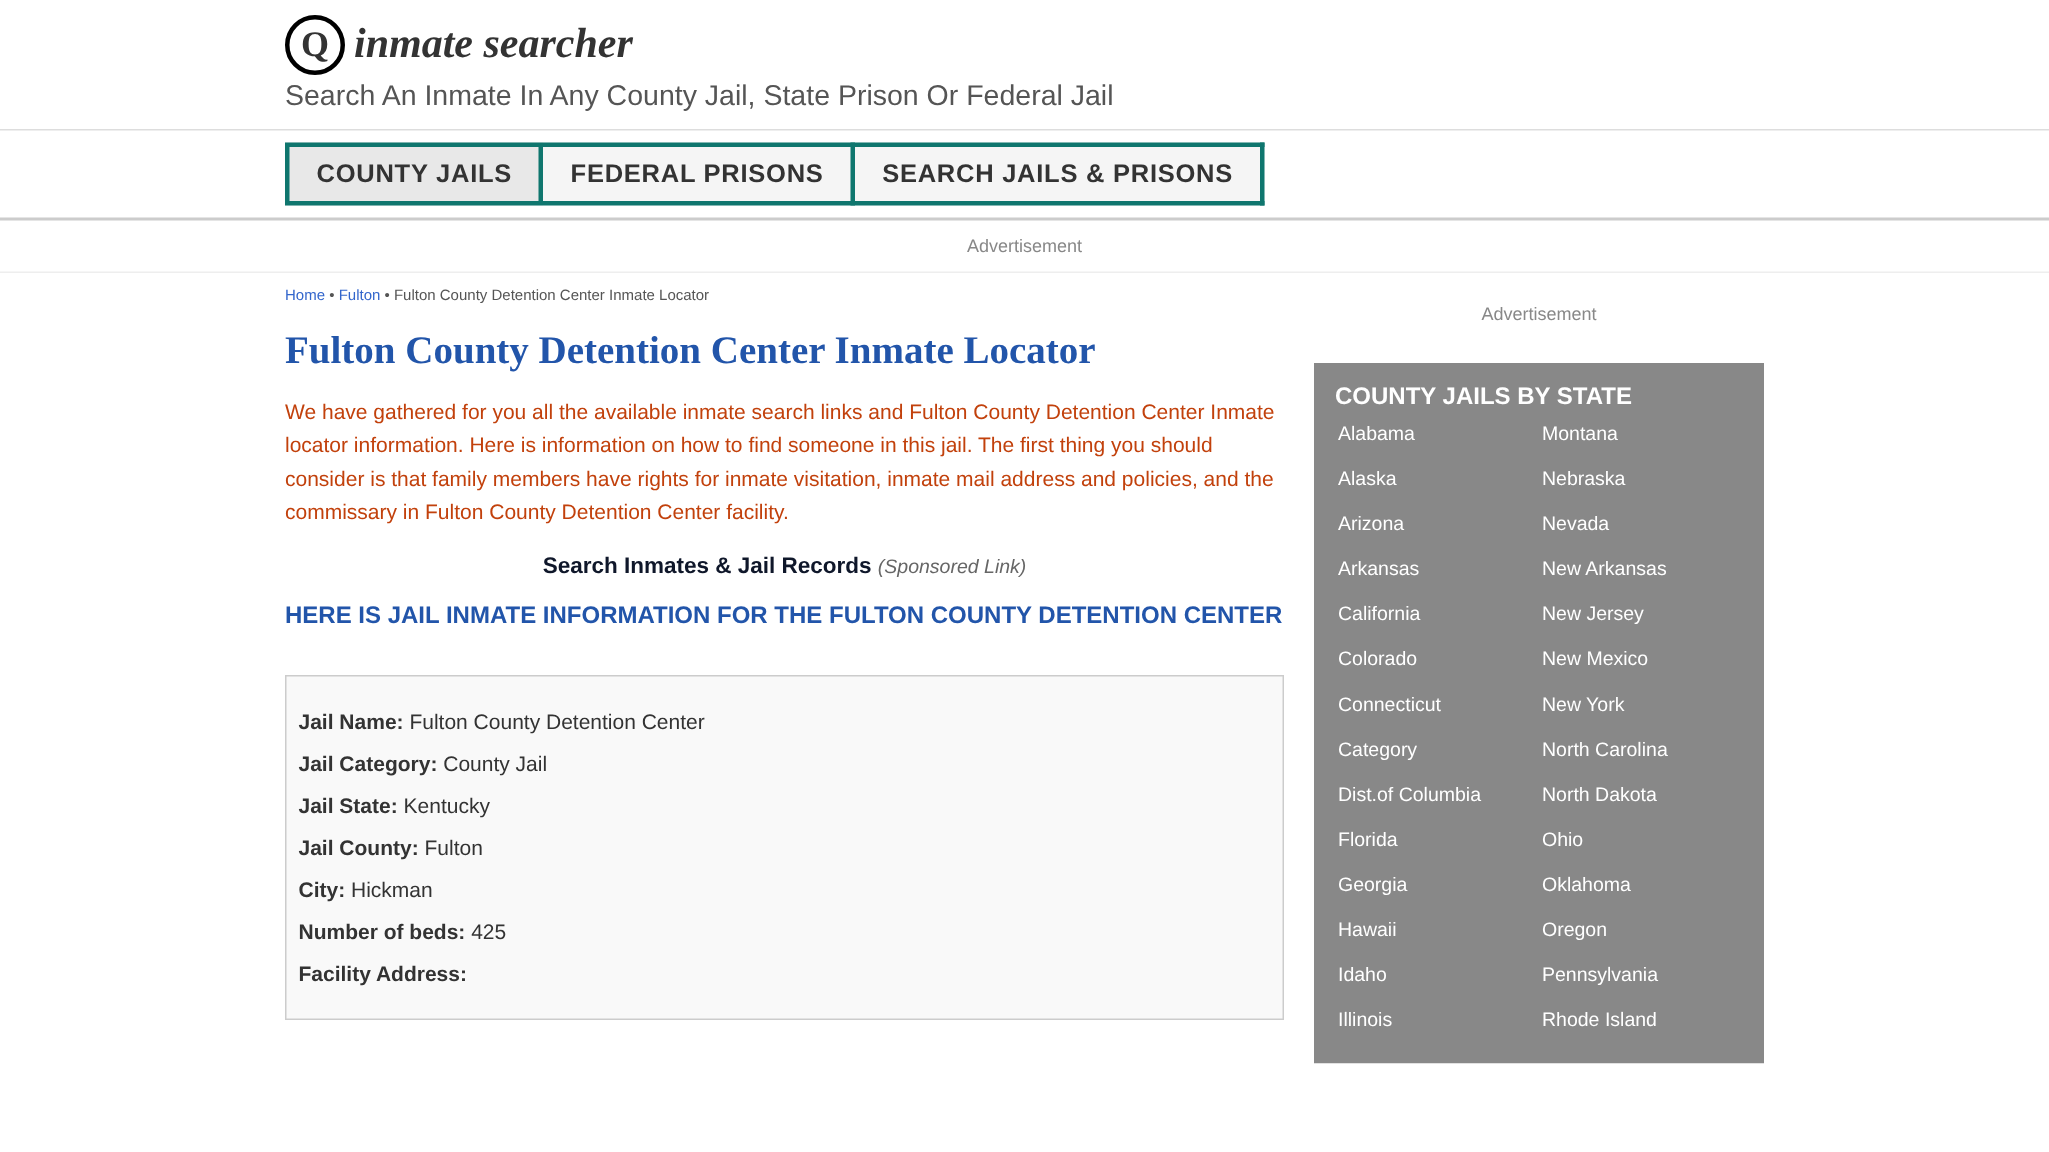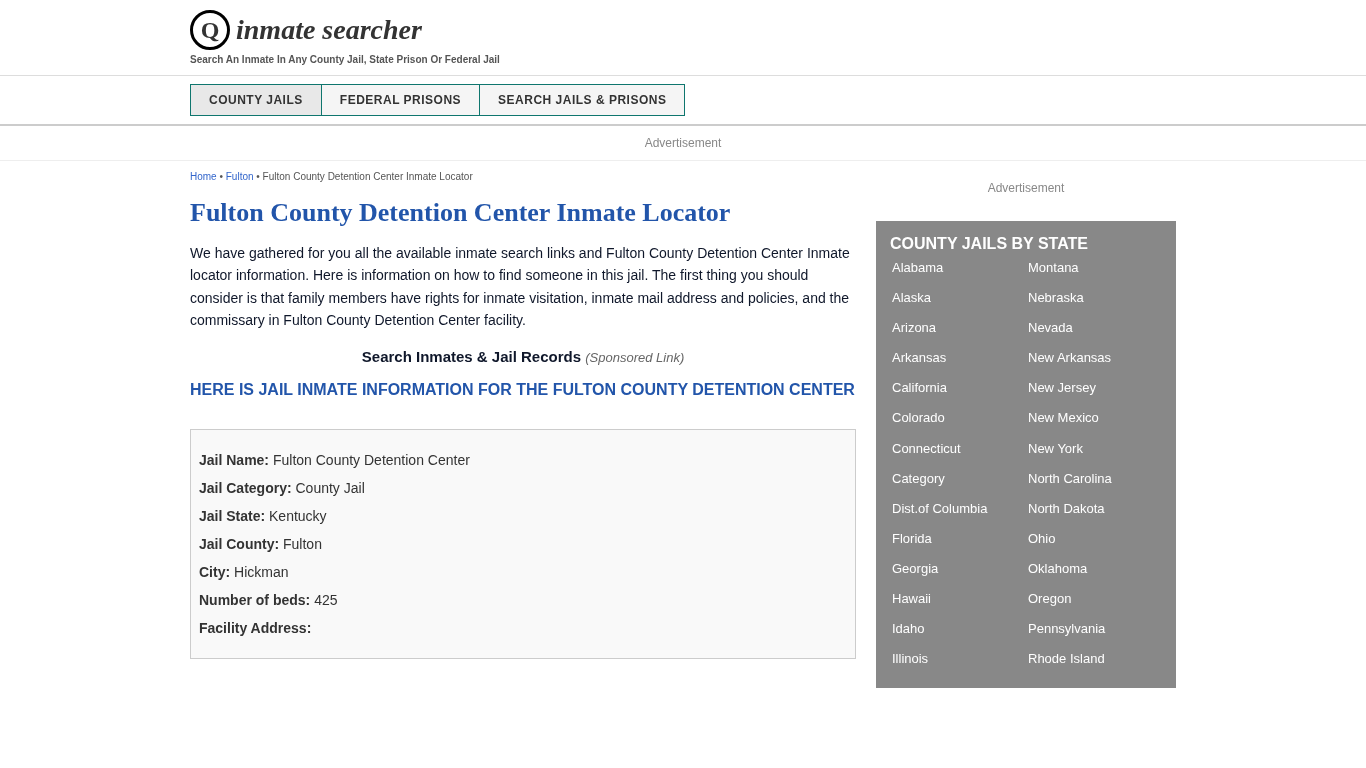--- a/index.html
+++ b/index.html
@@ -2,45 +2,45 @@
 <html><head>
   <meta charset="utf-8">
   <style>
     * { margin: 0; padding: 0; box-sizing: border-box; }
     body { font-family: Arial, sans-serif; font-size: 14px; color: #333; background: #fff; }
     
     
     .header { padding: 10px 190px; border-bottom: 1px solid #ddd; }
     .logo-area { display: flex; align-items: center; gap: 6px; }
     .logo-icon { width: 40px; height: 40px; border-radius: 50%; border: 3px solid #000; display: flex; align-items: center; justify-content: center; font-size: 20px; font-weight: bold; background: #fff; }
-    .tagline { font-size: 10px; color: #555; margin-top: 4px; font-weight: bold; }
+    .tagline { font-size: 19px; color: #555; margin-top: 4px; }
     
     
     .nav { padding: 8px 190px; border-bottom: 2px solid #ccc; display: flex; gap: 0; }
-    .nav-btn { padding: 8px 18px; border: 1px solid #0f766e; background: #f5f5f5; font-size: 12px; font-weight: bold; color: #333; cursor: pointer; letter-spacing: 0.5px; }
+    .nav-btn { padding: 8px 18px; border: 3px solid #0f766e; background: #f5f5f5; font-size: 17px; font-weight: bold; color: #333; cursor: pointer; letter-spacing: 0.5px; }
     .nav-btn.active { background: #e8e8e8; }
     .nav-btn + .nav-btn { border-left: none; }
     
     
     .ad-banner { text-align: center; padding: 10px; color: #888; font-size: 12px; border-bottom: 1px solid #eee; }
     
     
     .main-layout { display: flex; padding: 0 190px; gap: 20px; margin-top: 10px; }
     .content { flex: 1; max-width: 800px; }
     .sidebar { width: 300px; flex-shrink: 0; }
     
     
     .breadcrumb { font-size: 10px; color: #555; margin-bottom: 16px; }
     .breadcrumb a { color: #3366cc; text-decoration: none; }
     
     
     .page-title { font-size: 26px; color: #2255aa; font-weight: bold; margin-bottom: 14px; font-family: Georgia, serif; }
     
     
-    .body-text { font-size: 14px; color: #0f172a; line-height: 1.6; margin-bottom: 16px; }
+    .body-text { font-size: 14px; color: #c2410c; line-height: 1.6; margin-bottom: 16px; }
     
     
     .sponsored-link { text-align: center; margin: 14px 0; }
     .sponsored-link a { color: #0f172a; font-weight: bold; text-decoration: none; font-size: 15px; }
     .sponsored-text { color: #666; font-style: italic; font-size: 13px; }
     
     
     .jail-info-heading { color: #2255aa; font-weight: bold; font-size: 16px; margin-bottom: 28px; line-height: 1.4; }
     
     

